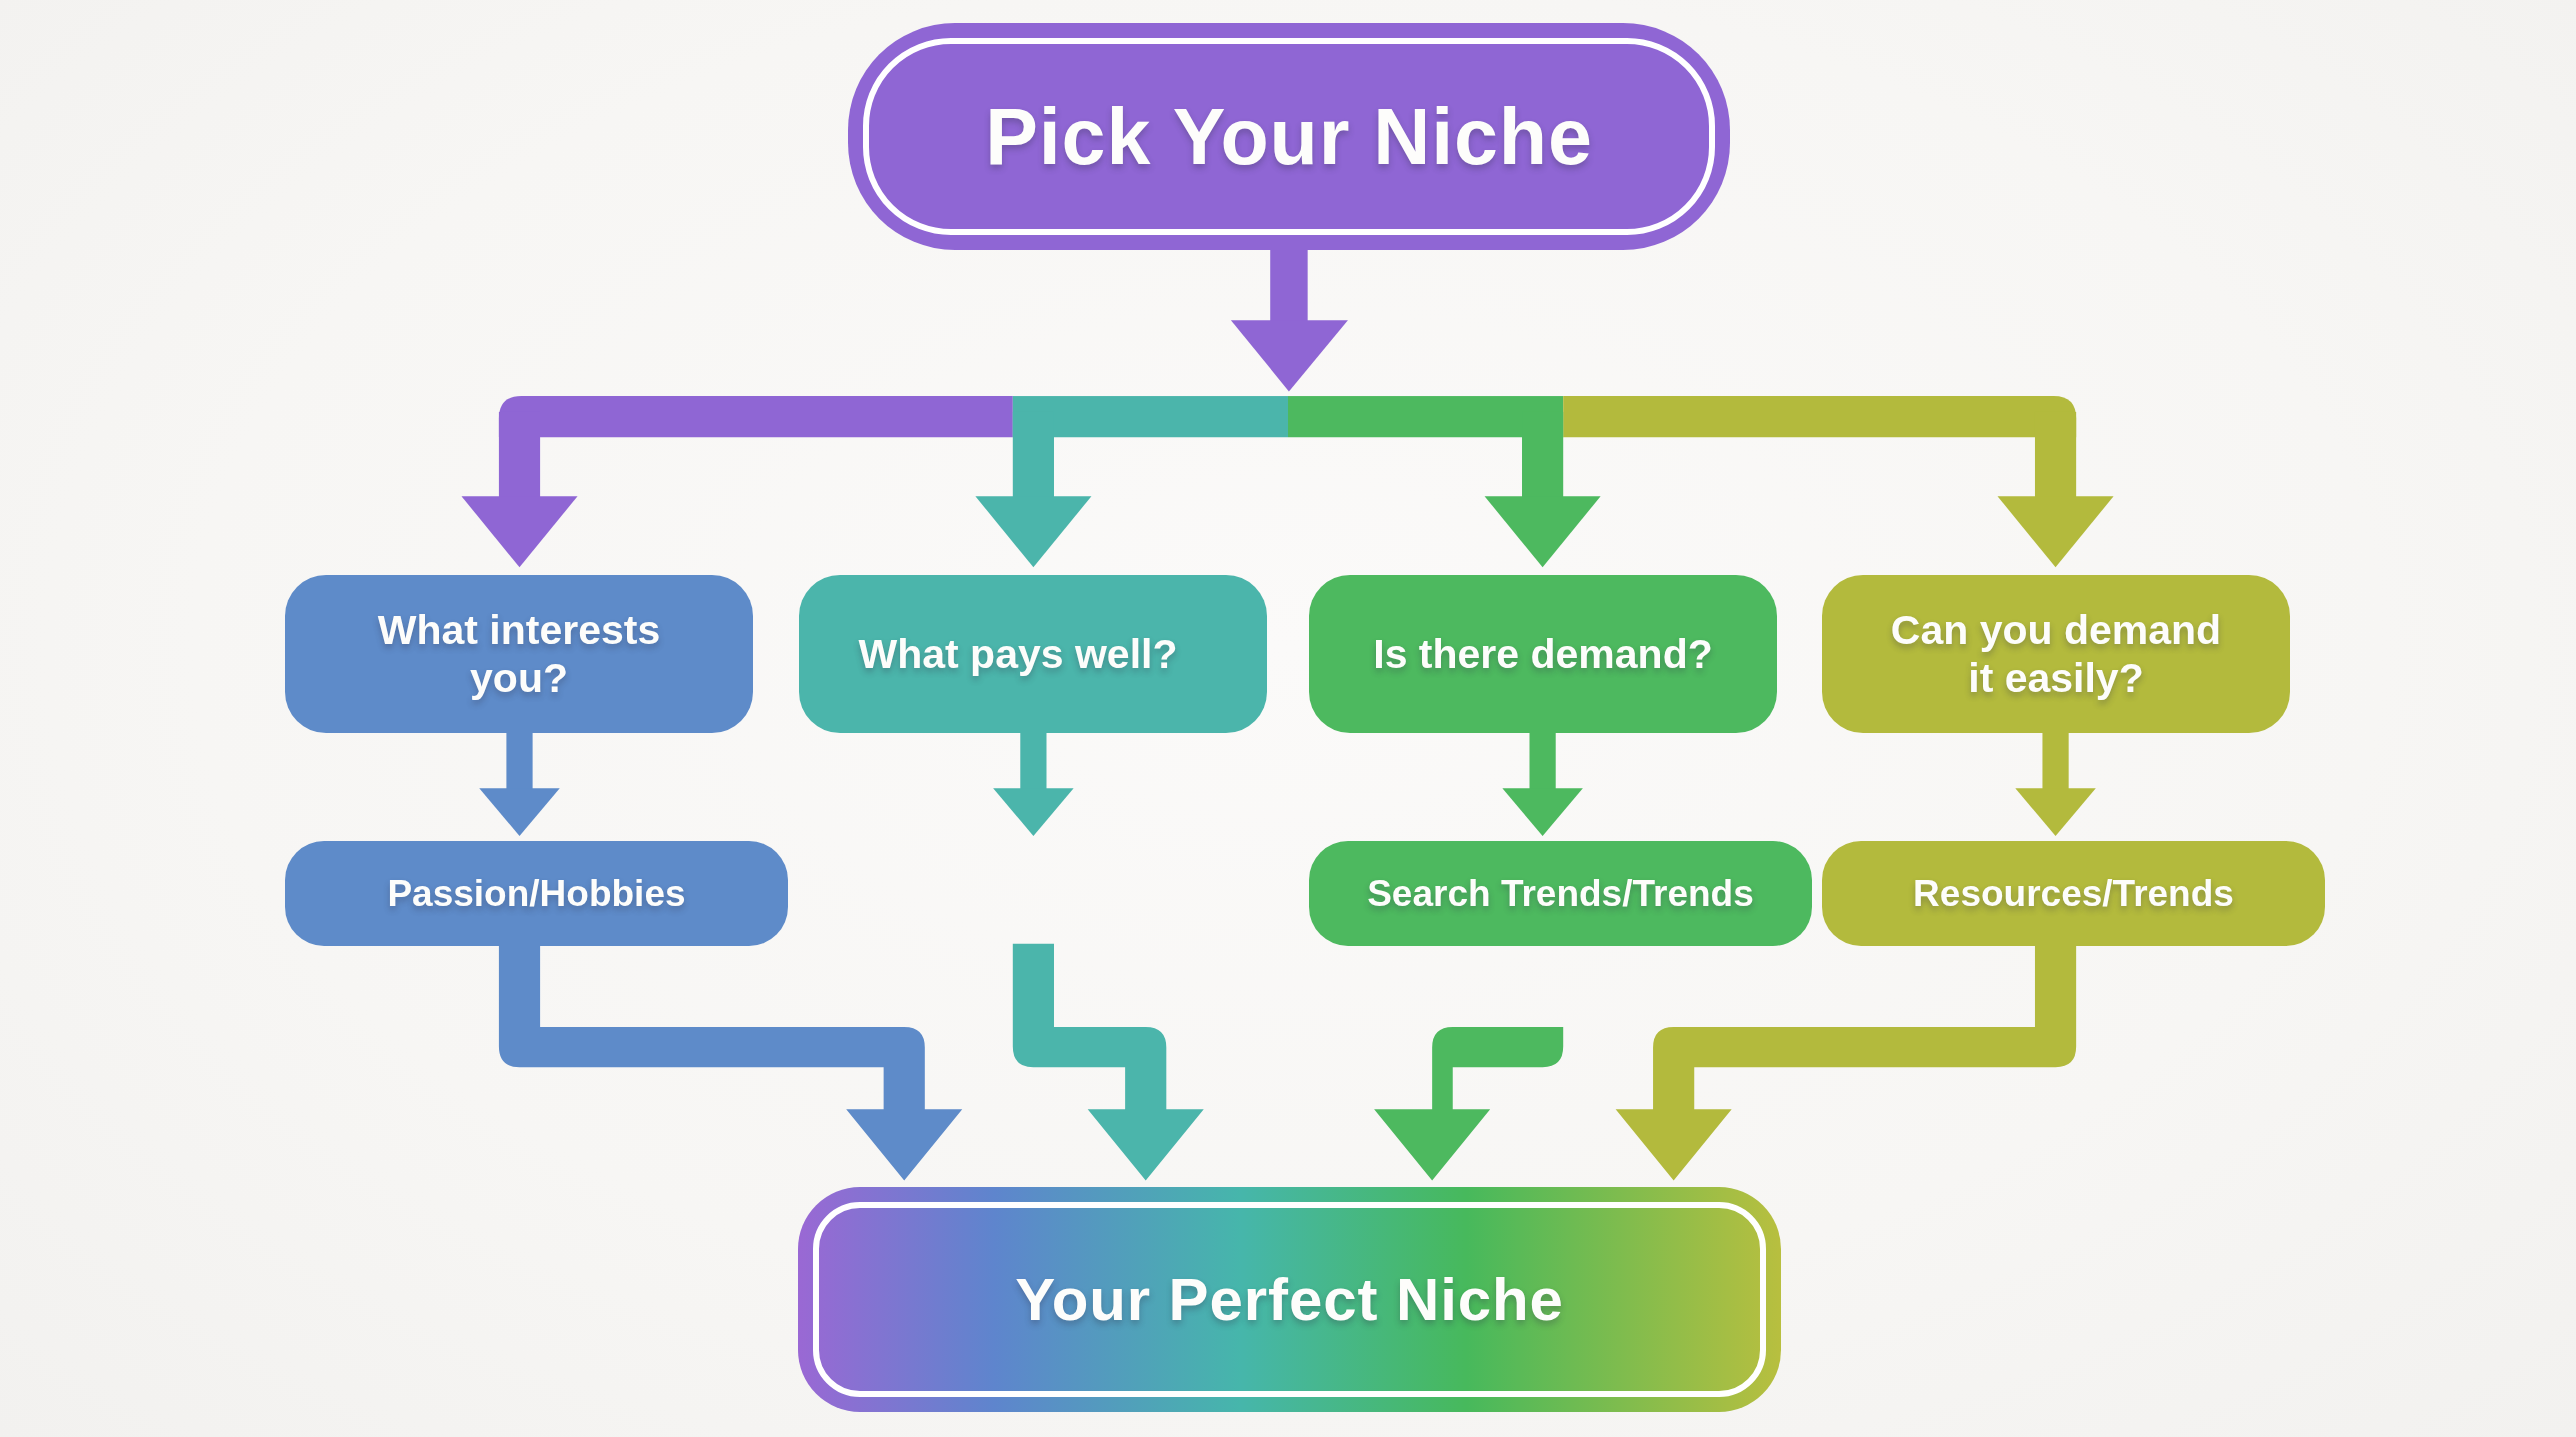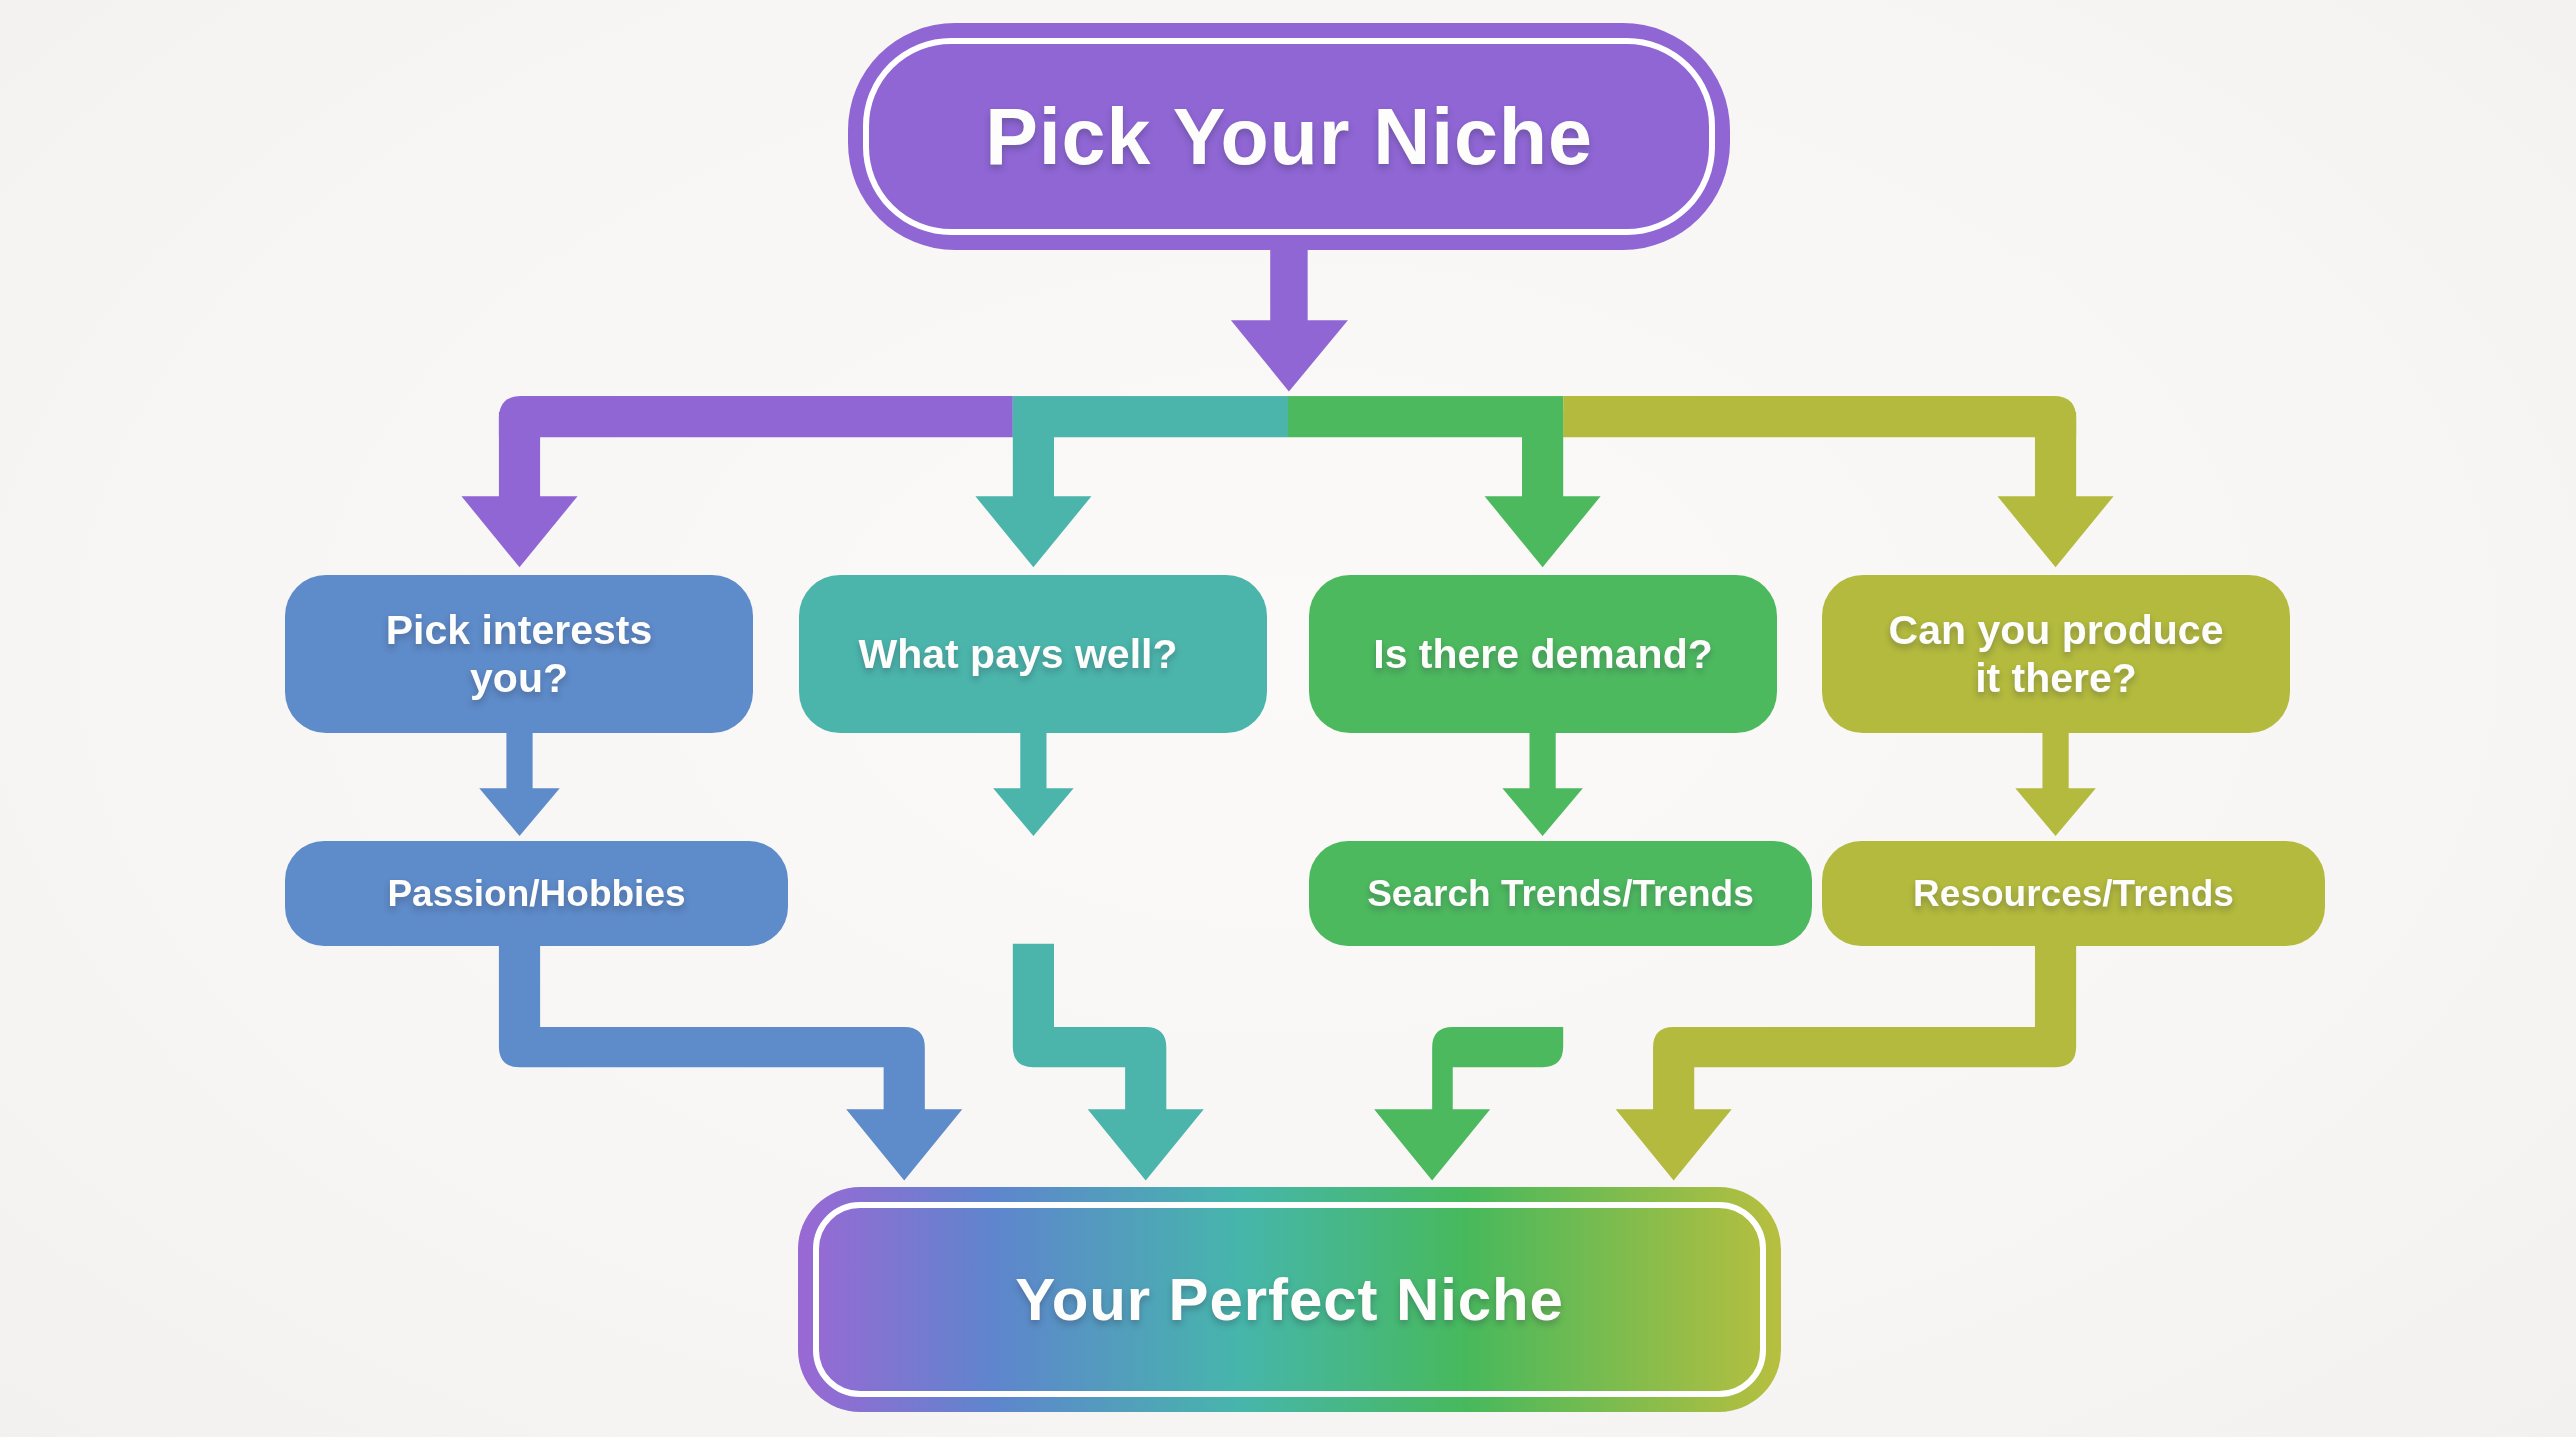--- a/index.html
+++ b/index.html
@@ -113,30 +113,30 @@
     <path d="M1082,1008 L1082,1118 Q1082,1140 1104,1140 L1202,1140 L1202,1185 L1162,1185 L1224,1261 L1286,1185 L1246,1185 L1246,1119 Q1246,1097 1224,1097 L1126,1097 L1126,1008 Z" fill="#4bb5ab"></path>
     <path d="M1670,1008 L1670,1097 L1552,1097 Q1530,1097 1530,1119 L1530,1185 L1468,1185 L1530,1261 L1592,1185 L1552,1185 L1552,1140 L1648,1140 Q1670,1140 1670,1118 Z" fill="#4db95f"></path>
     <path d="M2218,1008 L2218,1118 Q2218,1140 2196,1140 L1810,1140 L1810,1185 L1850,1185 L1788,1261 L1726,1185 L1766,1185 L1766,1119 Q1766,1097 1788,1097 L2174,1097 L2174,1008 Z" fill="#b3ba3d"></path>
   </svg>
 
   <div class="node title-pill ring" style="background: rgb(143, 102, 212);">
     <span>Pick Your Niche</span>
   </div>
 
   <div class="node q-node c0" style="background: rgb(94, 139, 201);">
-    <span>Pick interests you?</span>
+    <span>What interests you?</span>
   </div>
   <div class="node q-node c1" style="background: rgb(75, 181, 171); padding-left: 24px;">
     <span>What pays well?</span>
   </div>
   <div class="node q-node c2" style="background: rgb(77, 185, 95);">
     <span>Is there demand?</span>
   </div>
   <div class="node q-node c3" style="background: rgb(179, 186, 61);">
-    <span>Can you produce it there?</span>
+    <span>Can you demand it easily?</span>
   </div>
 
   <div class="node a-node c0" style="background: rgb(94, 139, 201);">
     <span>Passion/Hobbies</span>
   </div>
   <div class="node a-node c2" style="background: rgb(77, 185, 95);">
     <span>Search Trends/Trends</span>
   </div>
   <div class="node a-node c3" style="background: rgb(179, 186, 61);">
     <span>Resources/Trends</span>

